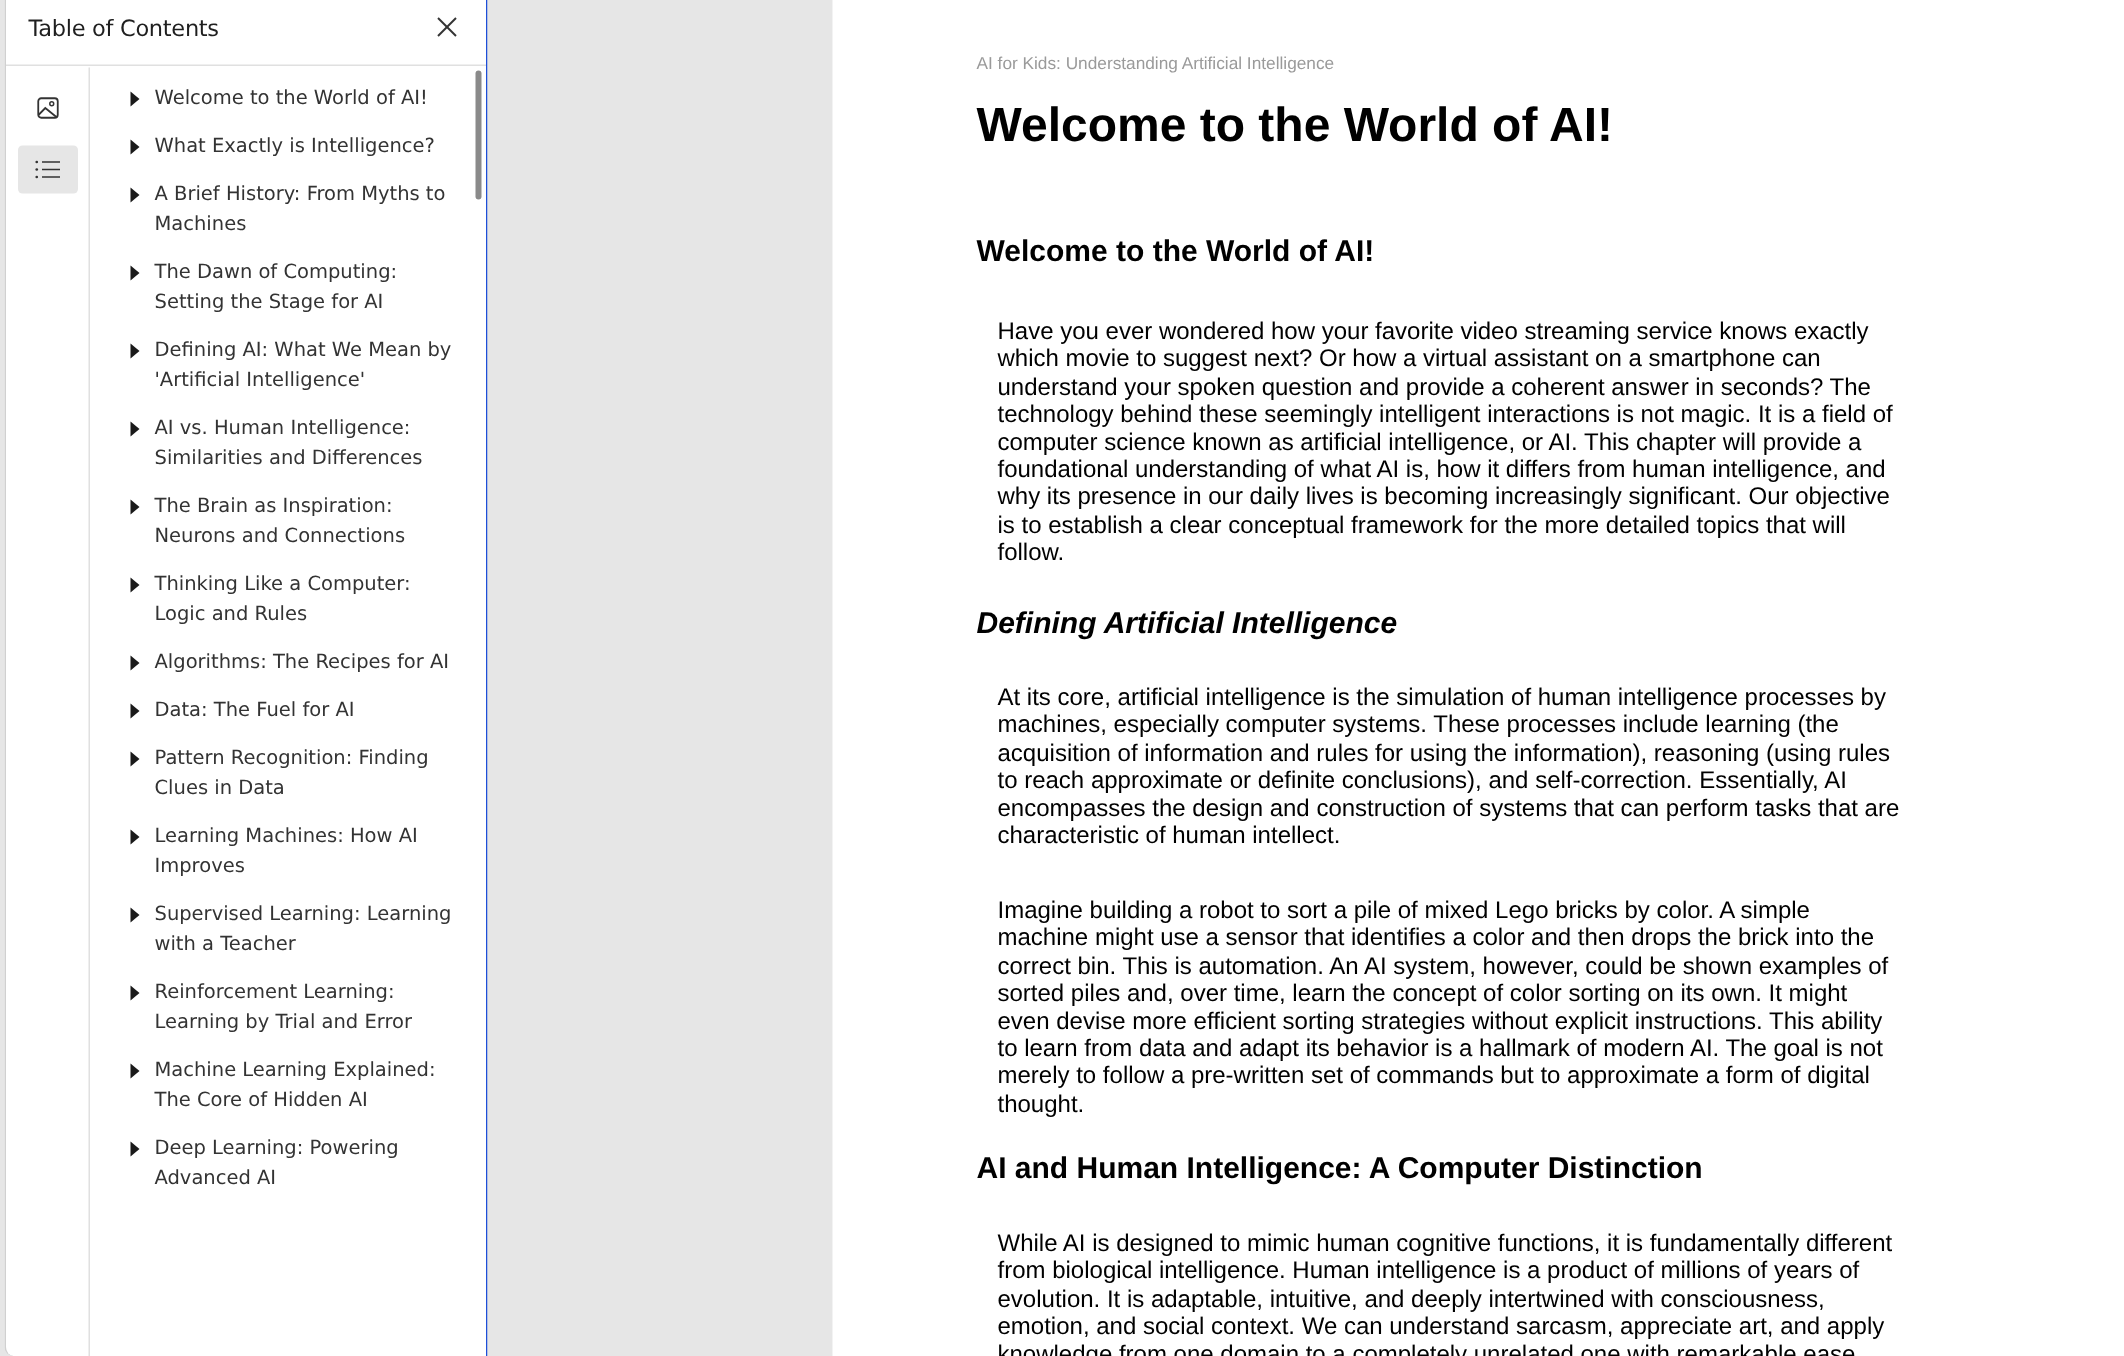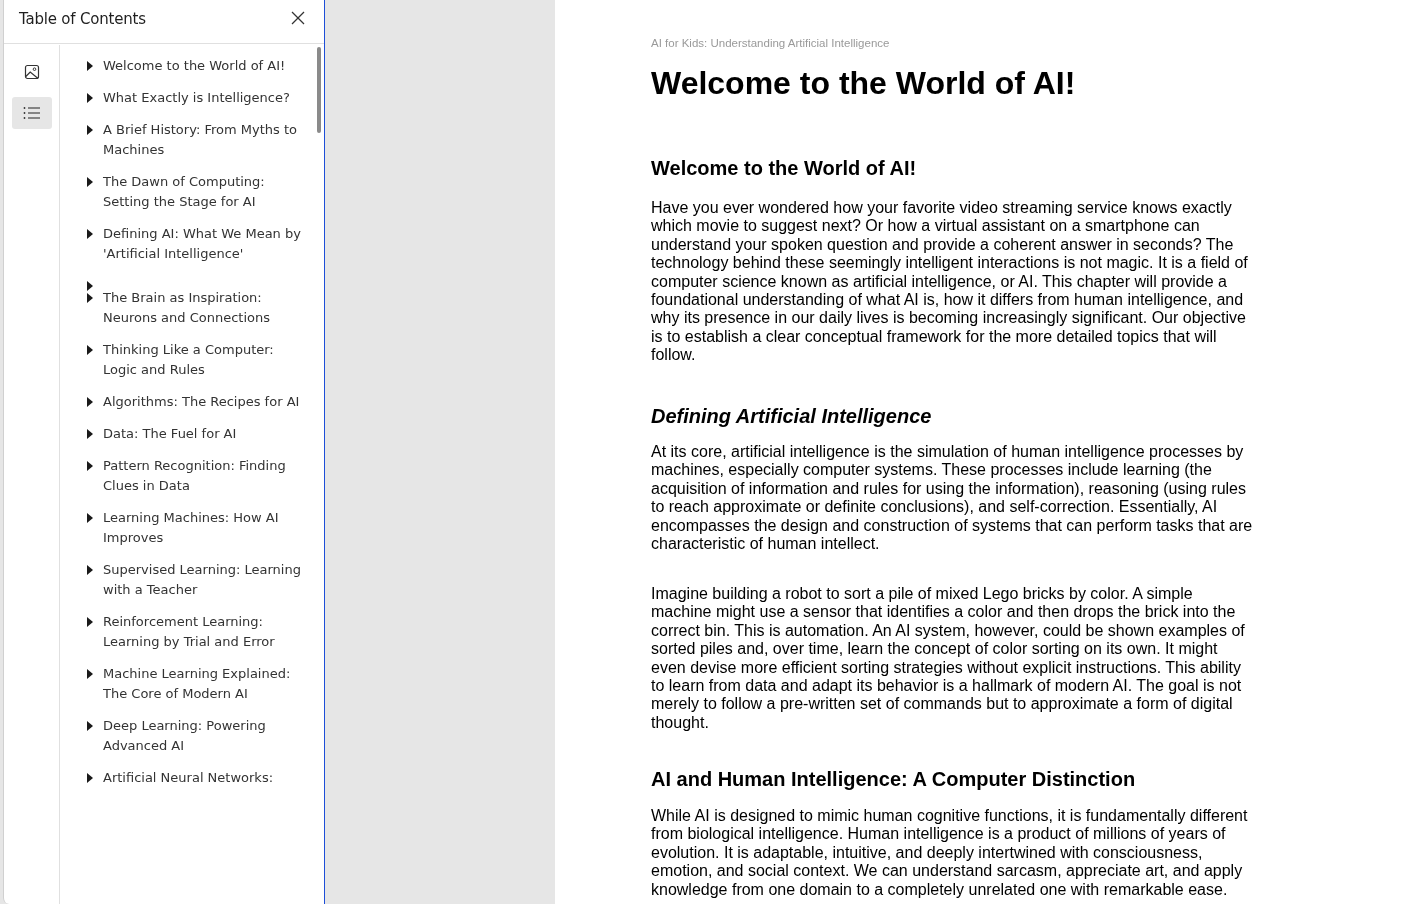--- a/index.html
+++ b/index.html
@@ -165,21 +165,21 @@
       margin: 0;
       font-size: 20px;
       font-weight: bold;
       line-height: 26px;
       white-space: nowrap;
     }
     .para {
       position: absolute;
       left: 0;
       width: 605px;
-      margin: 0;
+      margin: 14px;
       font-size: 16px;
       line-height: 18.4px;
     }
   </style>
 </head>
 <body>
 
 <div class="app">
 
   <aside class="toc-panel">
@@ -213,32 +213,31 @@
       </div>
     </div>
 
     <div class="toc-list-wrap">
       <ul class="toc-list">
         <li class="toc-item"><span class="caret"></span><span>Welcome to the World of AI!</span></li>
         <li class="toc-item"><span class="caret"></span><span>What Exactly is Intelligence?</span></li>
         <li class="toc-item"><span class="caret"></span><span>A Brief History: From Myths to Machines</span></li>
         <li class="toc-item"><span class="caret"></span><span>The Dawn of Computing: Setting the Stage for AI</span></li>
         <li class="toc-item"><span class="caret"></span><span>Defining AI: What We Mean by 'Artificial Intelligence'</span></li>
-        <li class="toc-item"><span class="caret"></span></li>
+        <li class="toc-item"><span class="caret"></span><span>AI vs. Human Intelligence: Similarities and Differences</span></li>
         <li class="toc-item"><span class="caret"></span><span>The Brain as Inspiration: Neurons and Connections</span></li>
         <li class="toc-item"><span class="caret"></span><span>Thinking Like a Computer: Logic and Rules</span></li>
         <li class="toc-item"><span class="caret"></span><span>Algorithms: The Recipes for AI</span></li>
         <li class="toc-item"><span class="caret"></span><span>Data: The Fuel for AI</span></li>
         <li class="toc-item"><span class="caret"></span><span>Pattern Recognition: Finding Clues in Data</span></li>
         <li class="toc-item"><span class="caret"></span><span>Learning Machines: How AI Improves</span></li>
         <li class="toc-item"><span class="caret"></span><span>Supervised Learning: Learning with a Teacher</span></li>
         <li class="toc-item"><span class="caret"></span><span>Reinforcement Learning: Learning by Trial and Error</span></li>
-        <li class="toc-item"><span class="caret"></span><span>Machine Learning Explained: The Core of Modern AI</span></li>
+        <li class="toc-item"><span class="caret"></span><span>Machine Learning Explained: The Core of Hidden AI</span></li>
         <li class="toc-item"><span class="caret"></span><span>Deep Learning: Powering Advanced AI</span></li>
-        <li class="toc-item"><span class="caret"></span><span>Artificial Neural Networks:</span></li>
       </ul>
     </div>
     <div class="toc-scrollbar"></div>
   </aside>
 
   <main class="doc-page">
     <div class="doc-content">
       <div class="running-head">AI for Kids: Understanding Artificial Intelligence</div>
       <h1 class="chapter-title">Welcome to the World of AI!</h1>
 

